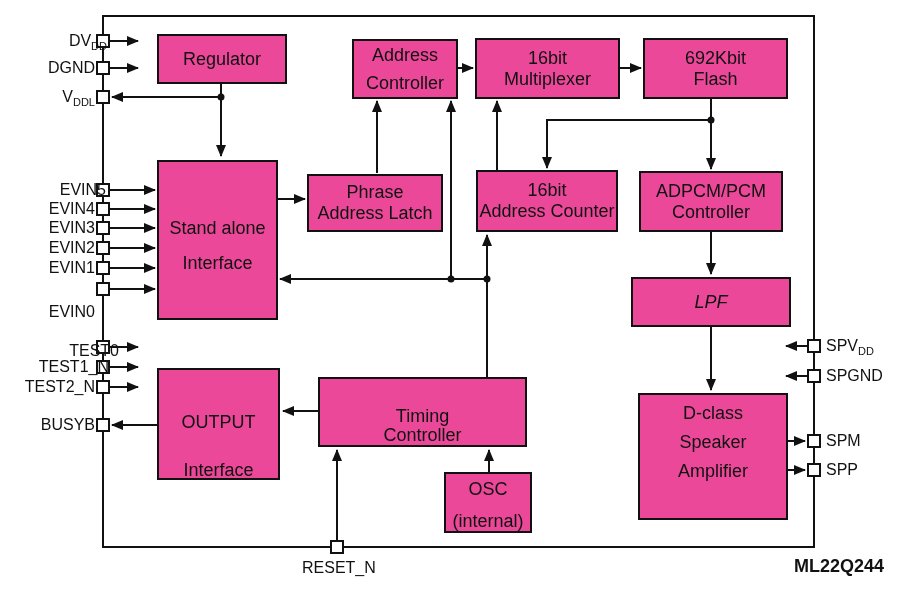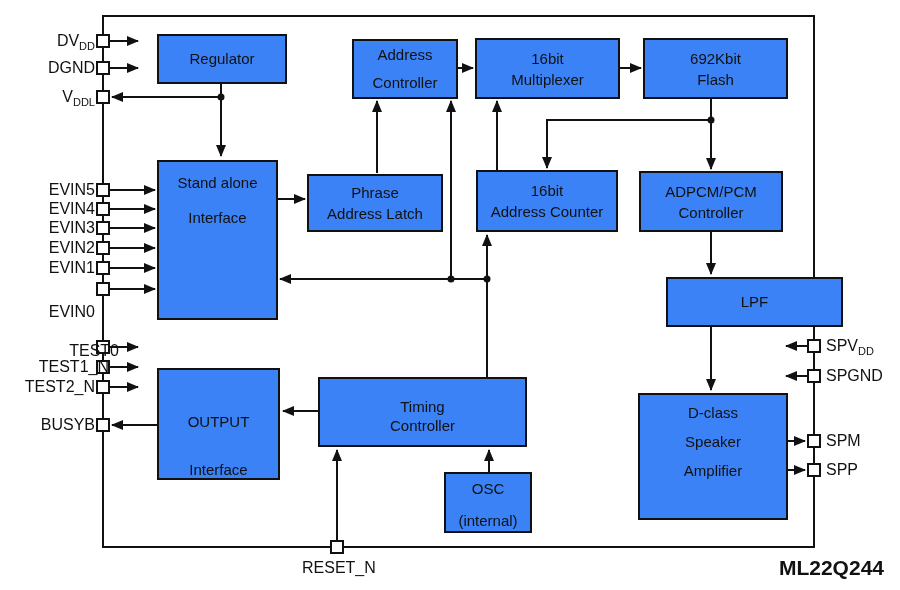--- a/index.html
+++ b/index.html
@@ -2,42 +2,42 @@
 <html><head>
 <meta charset="utf-8">
 <style>
   html,body { margin:0; padding:0; background:#ffffff; }
   #stage {
     position:relative; width:900px; height:590px; background:#ffffff;
     font-family:"Liberation Sans", sans-serif; color:#111111; overflow:hidden;
   }
   #wires { position:absolute; left:0; top:0; }
   .block {
-    position:absolute; box-sizing:border-box; background:#3b82f6;
+    position:absolute; box-sizing:border-box; background:#ec4899;
     border:2px solid #111111; display:flex; flex-direction:column;
     align-items:center; justify-content:center; text-align:center;
-    font-size:15px; line-height:20px; color:#111111;
+    font-size:18px; line-height:20px; color:#111111;
   }
   .lh21 { line-height:21px; }
   .lh28 { line-height:28px; }
-  .b-standalone { justify-content:flex-start; padding-top:11px; gap:15px; }
+  .b-standalone { justify-content:center; padding-top:11px; gap:15px; }
   .b-output     { justify-content:center; padding-top:44px; gap:28px; }
-  .b-timing     { justify-content:center; padding-top:8px; line-height:19px; }
+  .b-timing     { justify-content:flex-end; padding-top:8px; line-height:19px; }
   .b-osc        { justify-content:center; padding-top:4px; gap:12px; }
   .b-dclass     { justify-content:flex-start; padding-top:8px; gap:9px; }
   .pin-label {
     position:absolute; height:22px; line-height:22px; font-size:16px;
     white-space:nowrap; color:#111111;
   }
   .pin-left  { left:0; width:95px; text-align:right; }
   .pin-right { left:826px; width:74px; text-align:left; }
   .pin-label sub { font-size:11px; line-height:0; }
   .chip-name {
     position:absolute; left:700px; top:556px; width:184px; text-align:right;
-    font-size:21px; font-weight:bold; color:#111111;
+    font-size:18px; font-weight:bold; color:#111111;
   }
   .reset-label { position:absolute; left:302px; top:557px; width:120px; text-align:left; }
 </style>
 </head>
 <body>
 
 <div id="stage">
 
   <svg id="wires" width="900" height="590" viewBox="0 0 900 590">
     <defs>
@@ -161,21 +161,21 @@
   <div class="block lh21" style="left:476px;top:170px;width:142px;height:62px;">
     <span>16bit</span>
     <span>Address Counter</span>
   </div>
 
   <div class="block lh21" style="left:639px;top:171px;width:144px;height:61px;">
     <span>ADPCM/PCM</span>
     <span>Controller</span>
   </div>
 
-  <div class="block" style="left:666px;top:277px;width:177px;height:50px;">
+  <div class="block" style="left:631px;top:277px;width:160px;height:50px;font-style:italic;">
     <span>LPF</span>
   </div>
 
   <div class="block b-output" style="left:157px;top:368px;width:123px;height:112px;">
     <span>OUTPUT</span>
     <span>Interface</span>
   </div>
 
   <div class="block b-timing" style="left:318px;top:377px;width:209px;height:70px;">
     <span>Timing</span>
@@ -186,24 +186,24 @@
     <span>D-class</span>
     <span>Speaker</span>
     <span>Amplifier</span>
   </div>
 
   <div class="block b-osc" style="left:444px;top:472px;width:88px;height:61px;">
     <span>OSC</span>
     <span>(internal)</span>
   </div>
 
-  <div class="pin-label pin-left" style="top:30px;"><span>DV</span><sub>DD</sub></div>
+  <div class="pin-label pin-left" style="top:30px;margin-left:12px;"><span>DV</span><sub>DD</sub></div>
   <div class="pin-label pin-left" style="top:57px;"><span>DGND</span><sub></sub></div>
   <div class="pin-label pin-left" style="top:86px;"><span>V</span><sub>DDL</sub></div>
-  <div class="pin-label pin-left" style="top:179px;"><span>EVIN5</span></div>
+  <div class="pin-label pin-left" style="top:179px;padding-left:11px;"><span>EVIN5</span></div>
   <div class="pin-label pin-left" style="top:198px;"><span>EVIN4</span></div>
   <div class="pin-label pin-left" style="top:217px;"><span>EVIN3</span></div>
   <div class="pin-label pin-left" style="top:237px;"><span>EVIN2</span></div>
   <div class="pin-label pin-left" style="top:257px;"><span>EVIN1</span></div>
   <div class="pin-label pin-left" style="top:278px;margin-top:23px;"><span>EVIN0</span></div>
   <div class="pin-label pin-left" style="top:340px;padding-left:24px;"><span>TEST0</span></div>
   <div class="pin-label pin-left" style="top:356px;margin-left:14px;"><span>TEST1_N</span></div>
   <div class="pin-label pin-left" style="top:376px;"><span>TEST2_N</span></div>
   <div class="pin-label pin-left" style="top:414px;"><span>BUSYB</span></div>
 

